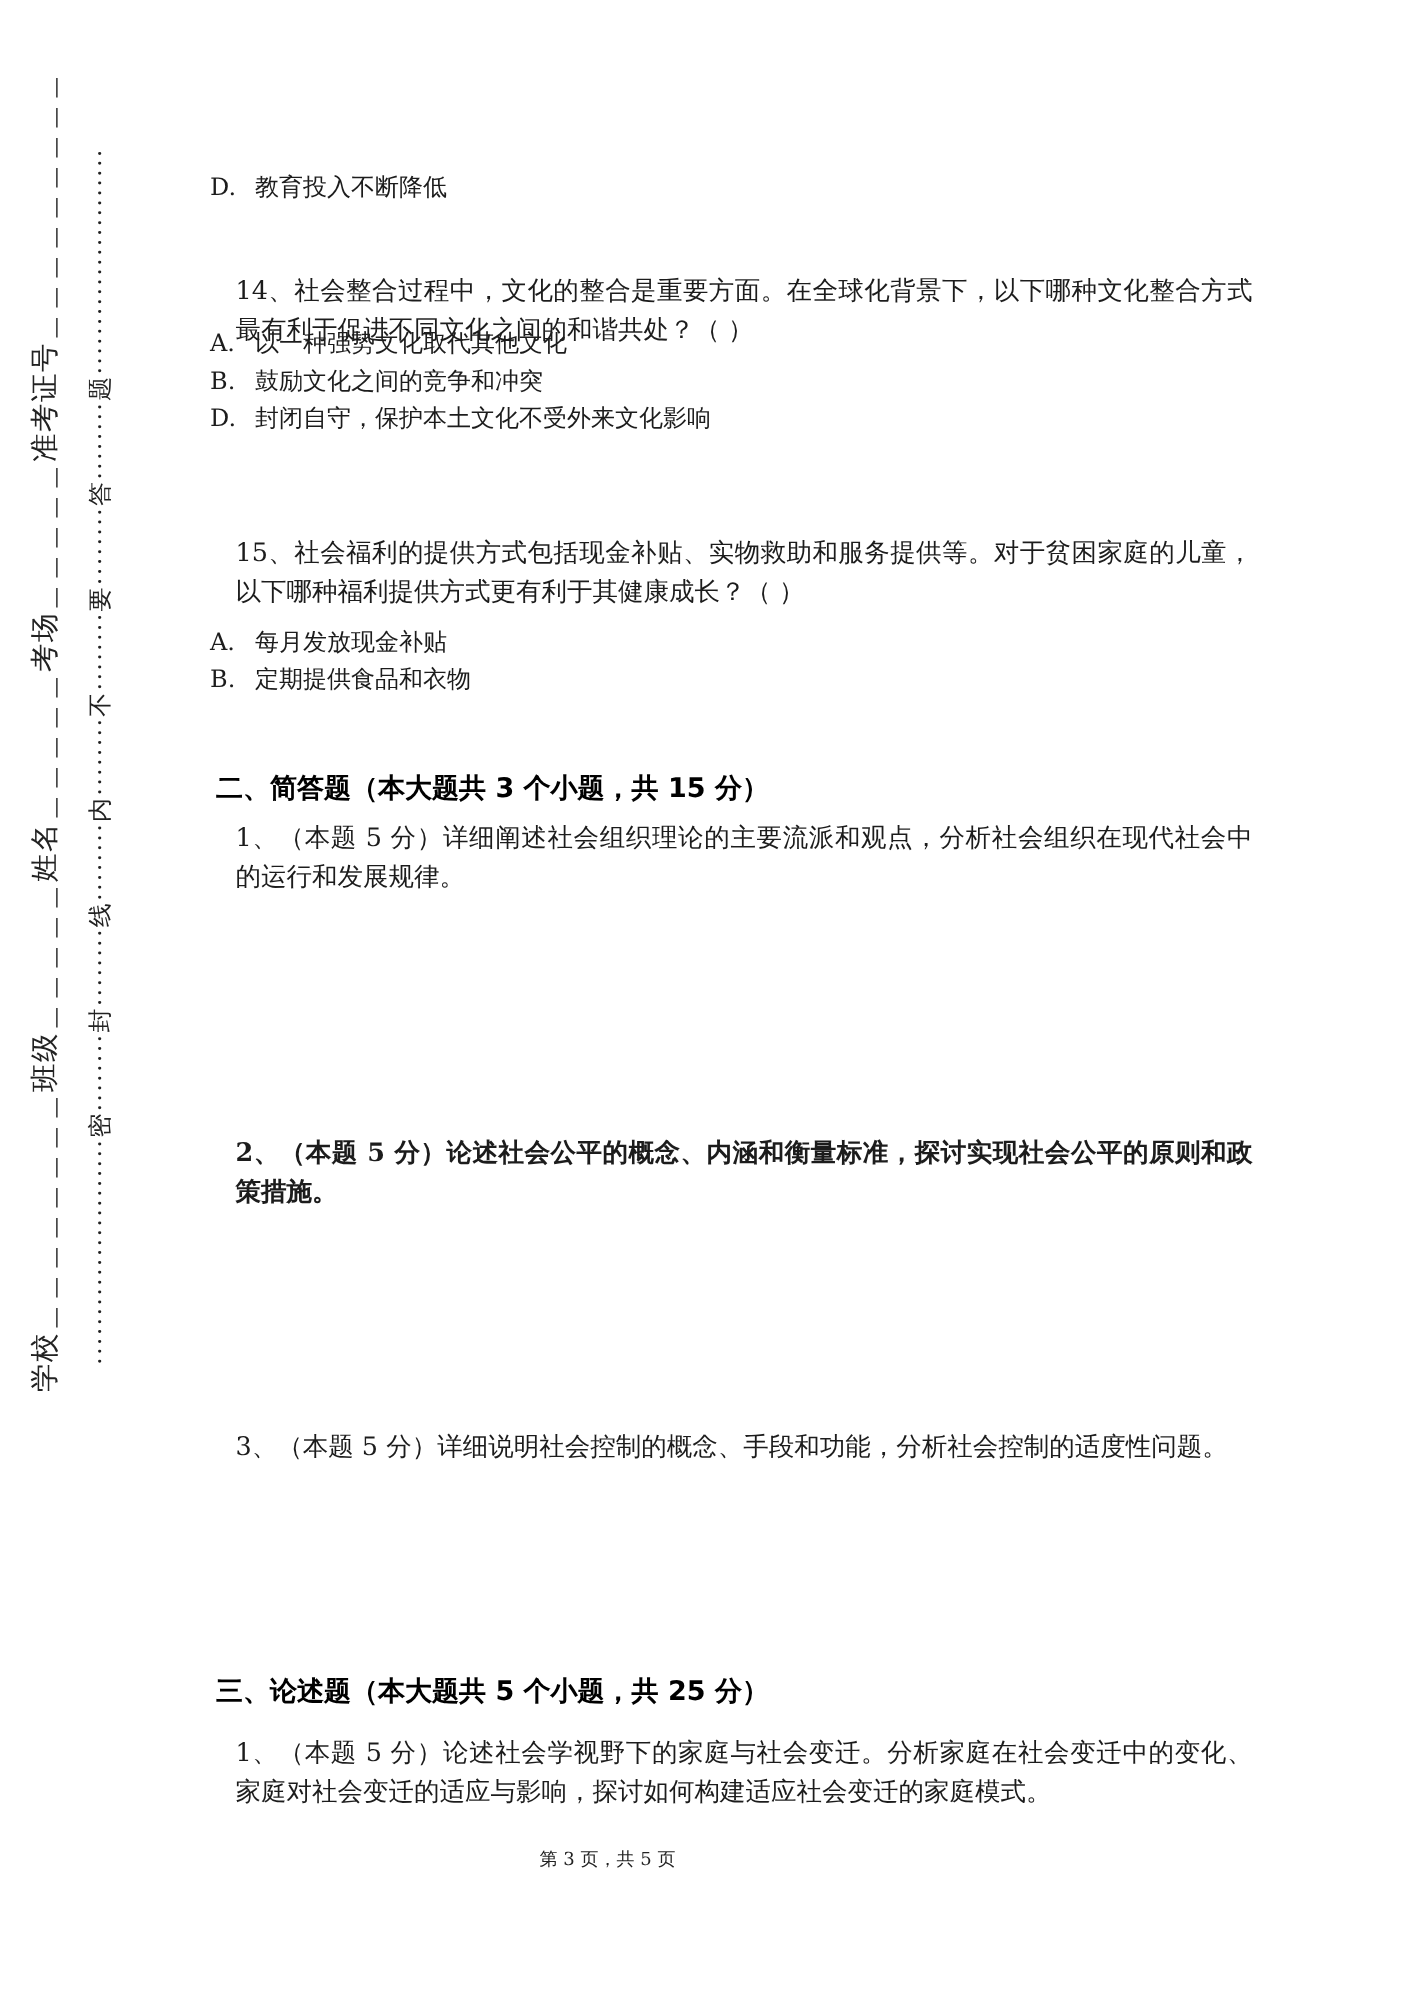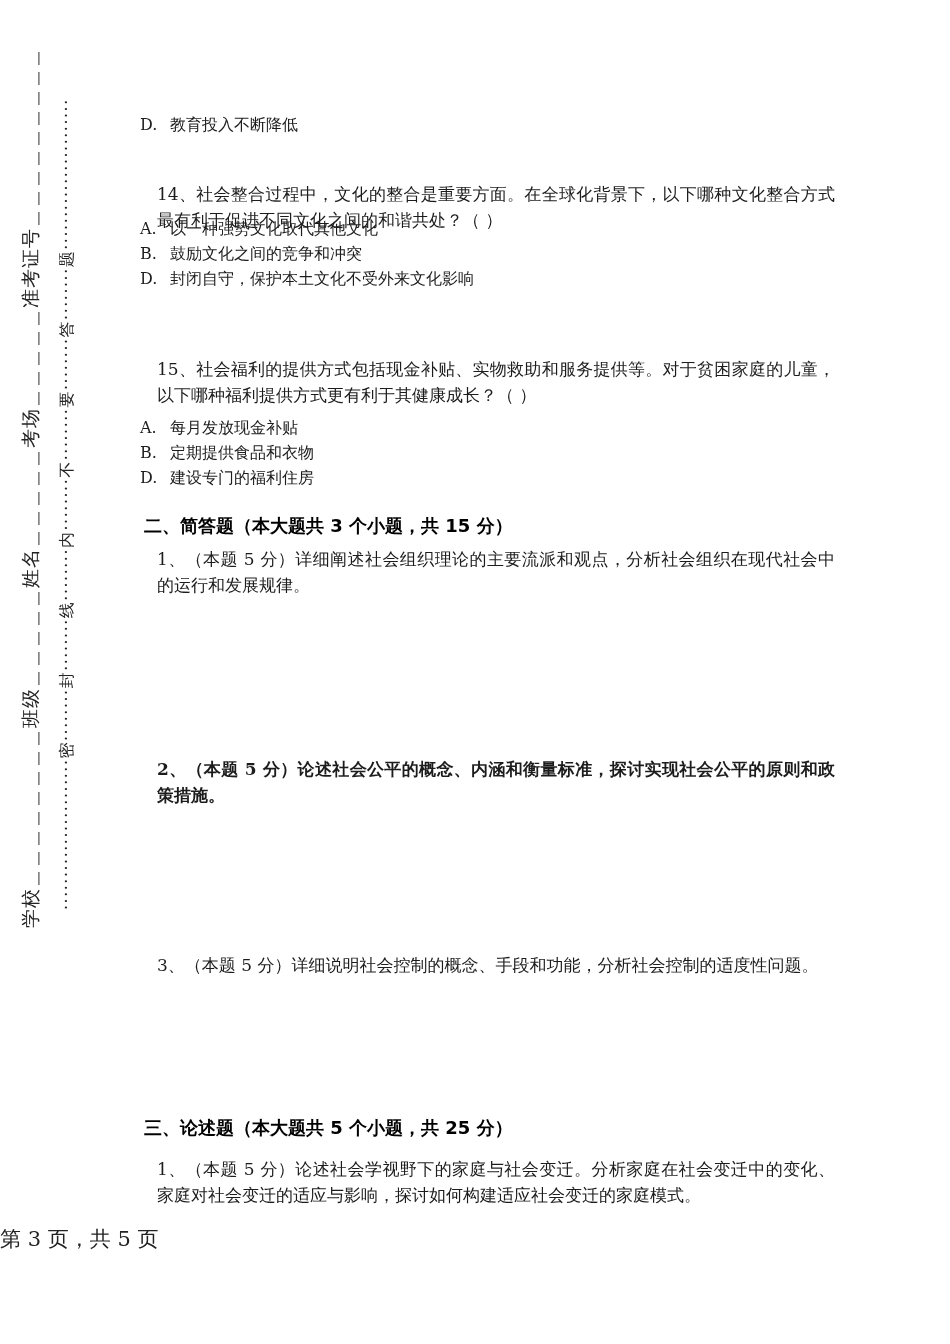--- a/index.html
+++ b/index.html
@@ -64,21 +64,22 @@
     font-family: "DejaVu Sans", "Liberation Sans", sans-serif;
     font-weight: bold;
     font-size: 18px;
     line-height: 28px;
     color: #000000;
   }
   .footer {
     position: absolute;
     left: 0; top: 1228px;
     width: 810px;
-    font-size: 21px;
+    text-align: center;
+    font-size: 12px;
     line-height: 22px;
     color: #222;
   }
 
   
   #b-d0       { top: 112px; }
   #b-q14-stem { top: 164px; }
   #b-q14-opts { top: 216px; }
   #b-q15-stem { top: 339px; }
   #b-q15-opts { top: 391px; margin-top: 24px; }
@@ -119,23 +120,20 @@
 
     <p class="block stem" id="b-q15-stem">15、社会福利的提供方式包括现金补贴、实物救助和服务提供等。对于贫困家庭的儿童，以下哪种福利提供方式更有利于其健康成长？（ ）</p>
 
     <div class="block" id="b-q15-opts">
       <div class="opt-row">
         <span class="opt-letter">A.</span><span class="opt-text">每月发放现金补贴</span>
       </div>
       <div class="opt-row">
         <span class="opt-letter">B.</span><span class="opt-text">定期提供食品和衣物</span>
       </div>
-      <div class="opt-row">
-        <span class="opt-letter">D.</span><span class="opt-text">建设专门的福利住房</span>
-      </div>
     </div>
 
     <h2 class="block section-heading" id="b-s2-head">二、简答题（本大题共 3 个小题，共 15 分）</h2>
 
     <p class="block stem" id="b-s2-q1">1、（本题 5 分）详细阐述社会组织理论的主要流派和观点，分析社会组织在现代社会中的运行和发展规律。</p>
 
     <p class="block stem" id="b-s2-q2">2、（本题 5 分）论述社会公平的概念、内涵和衡量标准，探讨实现社会公平的原则和政策措施。</p>
 
     <p class="block stem" id="b-s2-q3">3、（本题 5 分）详细说明社会控制的概念、手段和功能，分析社会控制的适度性问题。</p>
 

